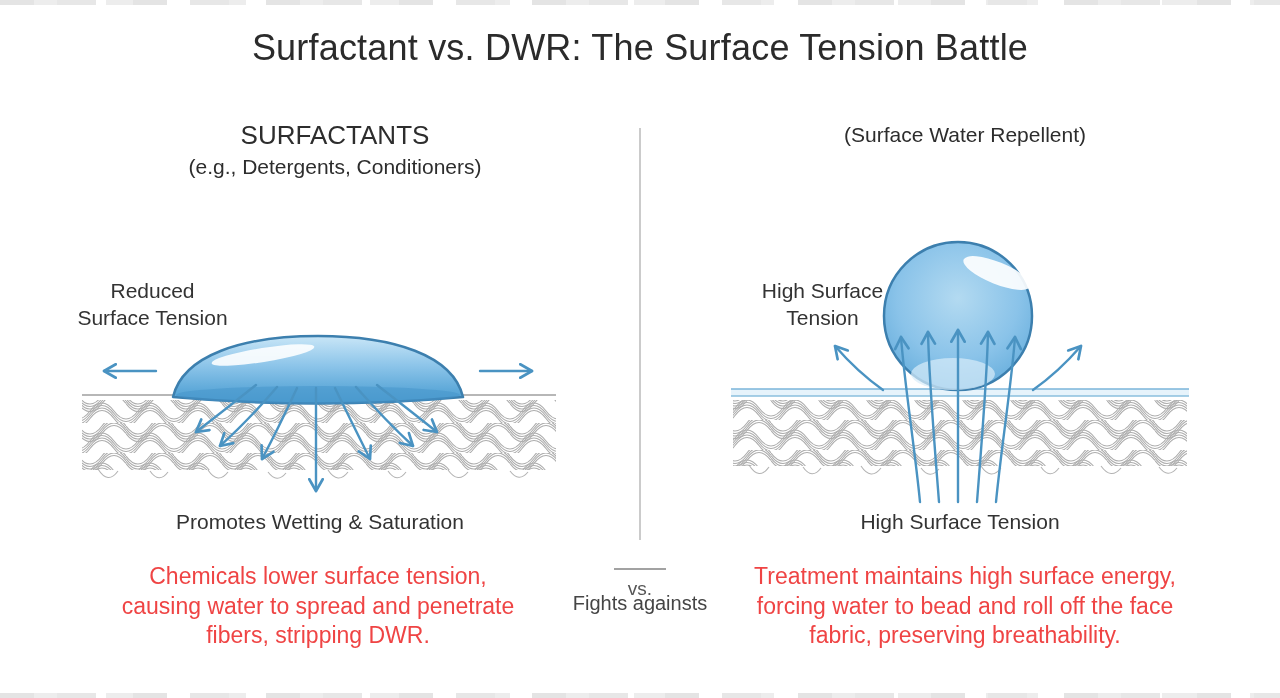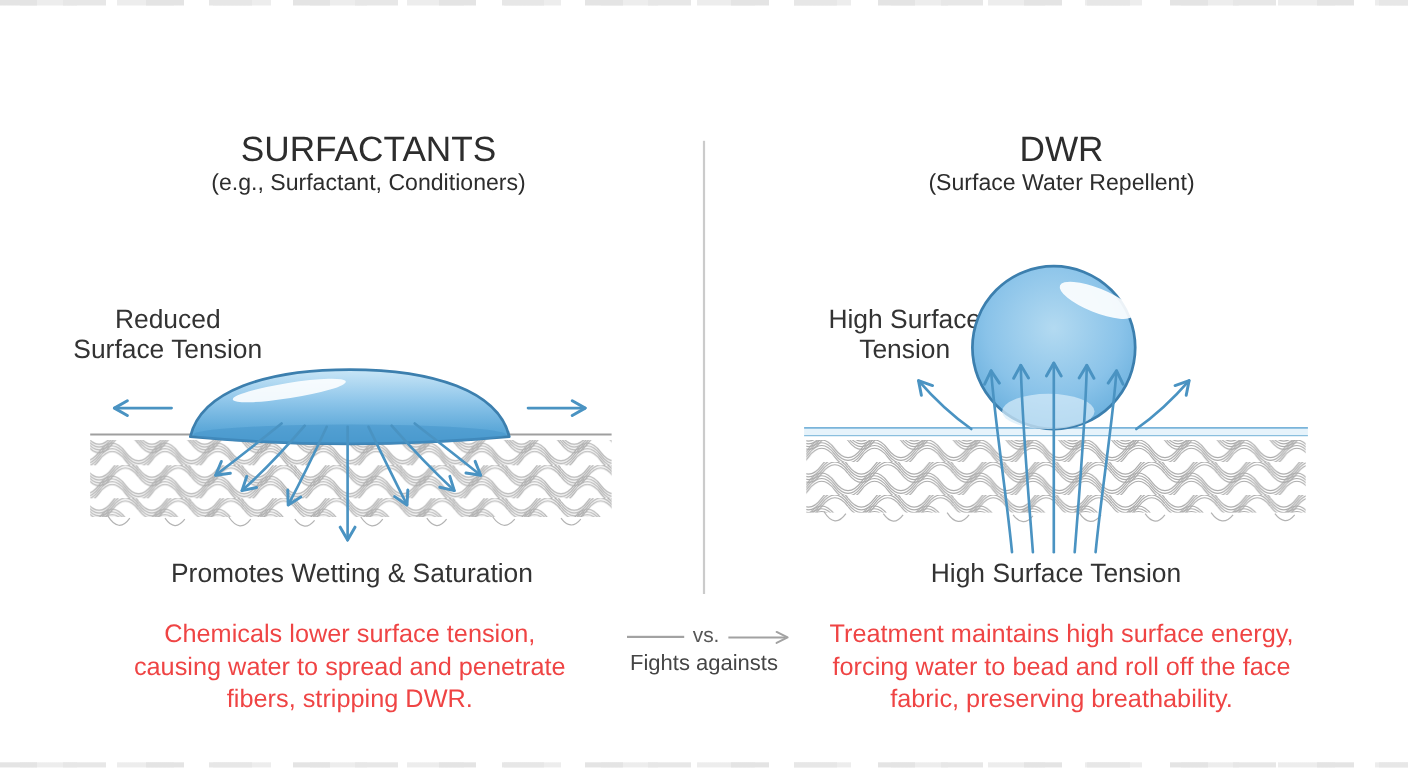--- a/index.html
+++ b/index.html
@@ -13,38 +13,38 @@
     background:
       repeating-linear-gradient(90deg,#e4e4e4 0 34px,transparent 34px 57px,#e7e7e7 57px 96px,transparent 96px 133px),
       repeating-linear-gradient(90deg,transparent 0 18px,#ededed 18px 70px,transparent 70px 88px);}
   .edge-top{top:0;}
   .edge-bottom{bottom:0;}
 
   .title{top:27px;left:0;width:1280px;font-size:36px;letter-spacing:.2px;color:#2b2b2b;}
 
   .divider{left:639px;top:128px;width:2px;height:412px;background:#cbcbcb;}
 
-  .panel-heading{font-size:32px;line-height:32px;color:#2d2d2d;}
+  .panel-heading{font-size:26px;line-height:32px;color:#2d2d2d;}
   .panel-subheading{font-size:21px;line-height:27px;color:#2d2d2d;margin-top:2px;}
   .head-left{top:119px;left:135px;width:400px;}
   .head-right{top:119px;left:765px;width:400px;}
 
-  .diagram-label{font-size:24px;line-height:27px;color:#333;}
+  .diagram-label{font-size:21px;line-height:27px;color:#333;}
   .lbl-l-tl{top:277px;left:55px;width:195px;}
   .lbl-l-tr{top:277px;left:392px;width:195px;}
   .lbl-r-tl{top:277px;left:730px;width:185px;}
   .lbl-r-tr{top:277px;left:1040px;width:185px;}
   .lbl-l-bottom{top:508px;left:120px;width:400px;}
   .lbl-r-bottom{top:508px;left:760px;width:400px;}
 
   .caption{font-size:23px;line-height:29.5px;color:#ef4444;}
   .cap-left{top:562px;left:90px;width:456px;}
   .cap-right{top:562px;left:732px;width:466px;}
 
-  .vs-row{top:568px;left:558px;width:164px;height:22px;display:flex;align-items:center;justify-content:flex-end;gap:8px;}
+  .vs-row{top:568px;left:558px;width:164px;height:22px;display:flex;align-items:center;justify-content:space-between;gap:8px;flex-direction:column;}
   .vs-line{width:52px;height:0;border-top:2px solid #a2a2a2;}
   .vs-text{font-size:19px;color:#565656;}
   .fights{top:592px;left:558px;width:164px;font-size:20px;color:#454545;}
 
   svg{display:block;}
 </style>
 </head>
 <body>
 
 <div id="stage">
@@ -76,29 +76,29 @@
           <path d="M-12,23 Q0,39 12,23 T36,23 T60,23"></path>
           <path d="M-12,25.5 Q0,41.5 12,25.5 T36,25.5 T60,25.5"></path>
         </g>
       </pattern>
     </defs>
   </svg>
 
   <div class="abs edge-marks edge-top"></div>
   <div class="abs edge-marks edge-bottom"></div>
 
+  <div class="abs title center">Surfactant vs. DWR: The Surface Tension Battle</div>
 
   <div class="abs divider"></div>
 
   <div class="abs head-left center">
     <div class="panel-heading">SURFACTANTS</div>
-    <div class="panel-subheading">(e.g., Surfactant, Conditioners)</div>
+    <div class="panel-subheading">(e.g., Detergents, Conditioners)</div>
   </div>
   <div class="abs head-right center">
-    <div class="panel-heading">DWR</div>
     <div class="panel-subheading">(Surface Water Repellent)</div>
   </div>
 
   <div class="abs diagram-label center pre lbl-l-tl">Reduced
 Surface Tension</div>
   <div class="abs diagram-label center pre lbl-r-tl">High Surface
 Tension</div>
   <div class="abs diagram-label center lbl-l-bottom">Promotes Wetting &amp; Saturation</div>
   <div class="abs diagram-label center lbl-r-bottom">High Surface Tension</div>
 

